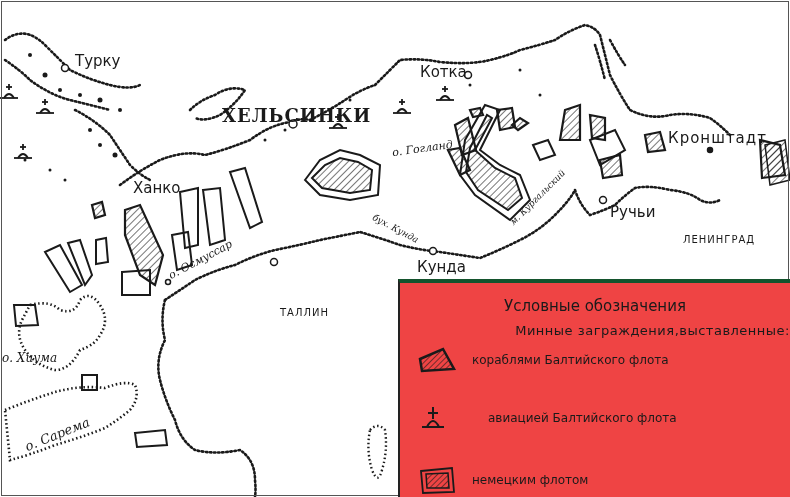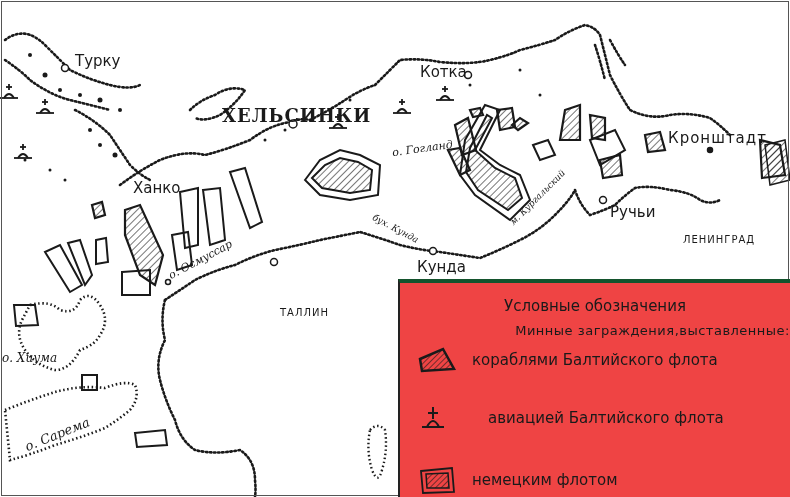--- a/index.html
+++ b/index.html
@@ -9,21 +9,21 @@
   .lbl { position:absolute; white-space:nowrap; color:#1a1a1a; line-height:1; }
   .city { font-family:"DejaVu Sans", sans-serif; font-size:15px; }
   .capital { font-family:"DejaVu Sans", sans-serif; font-size:10px; letter-spacing:1px;margin-top:45px; }
   .helsinki { font-family:"DejaVu Serif", serif; font-weight:bold; font-size:18px; letter-spacing:1px; }
   .island { font-family:"DejaVu Serif", serif; font-style:italic; font-size:12px; }
   .small-it { font-family:"DejaVu Serif", serif; font-style:italic; font-size:9px; }
   .legend { position:absolute; left:398px; top:279px; width:390px; height:216px; background:#ef4444; border-left:2px solid #222; border-top:4px solid #14532d; }
   .legend-title { position:absolute; left:0; width:100%; top:14px; text-align:center; font-size:15px; }
   .legend-sub { position:absolute; left:0; width:100%; top:40px; text-align:right; font-size:13px; letter-spacing:0.5px; }
   .legend-row { position:absolute; left:18px; display:flex; align-items:center; }
-  .legend-row .txt { font-size:15px; margin-left:14px; }
+  .legend-row .txt { font-size:12px; margin-left:14px; }
 </style>
 </head>
 <body>
 
 <svg id="map" viewBox="0 0 790 497" xmlns="http://www.w3.org/2000/svg">
   <defs>
     <pattern id="hatch" width="5" height="5" patternUnits="userSpaceOnUse" patternTransform="rotate(45)">
       <line x1="0" y1="0" x2="0" y2="5" stroke="#1a1a1a" stroke-width="1.2"></line>
     </pattern>
     <pattern id="dots" width="4" height="4" patternUnits="userSpaceOnUse">

